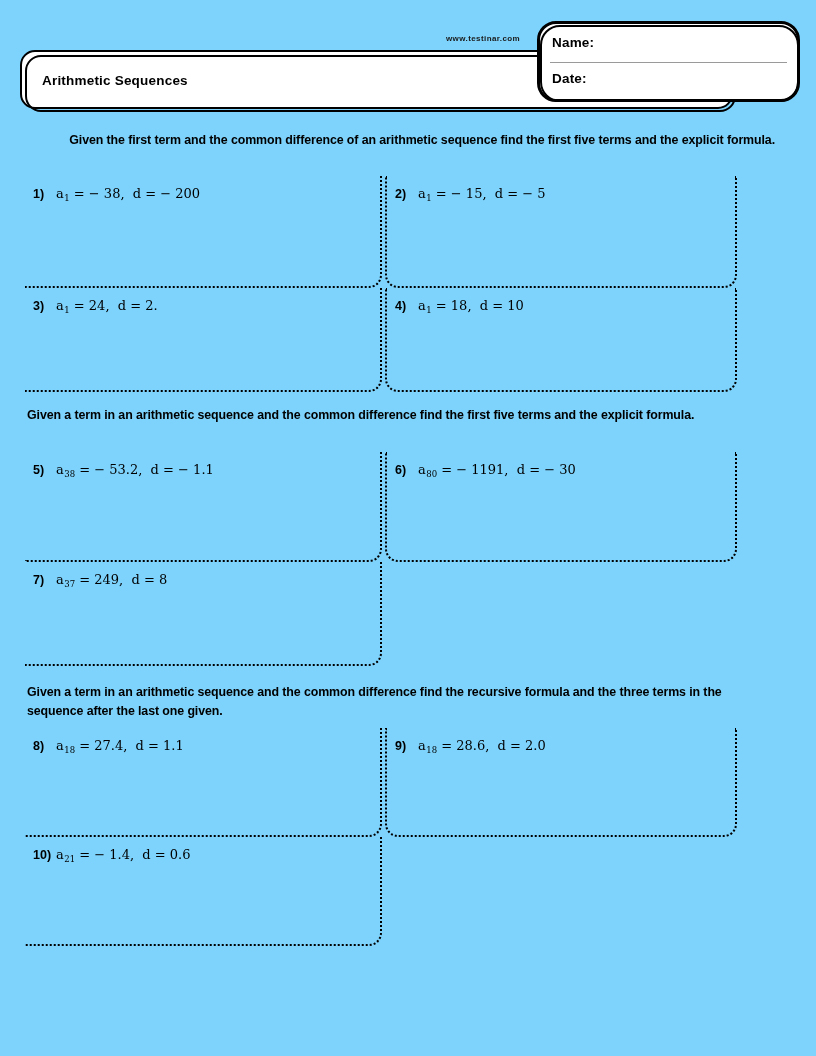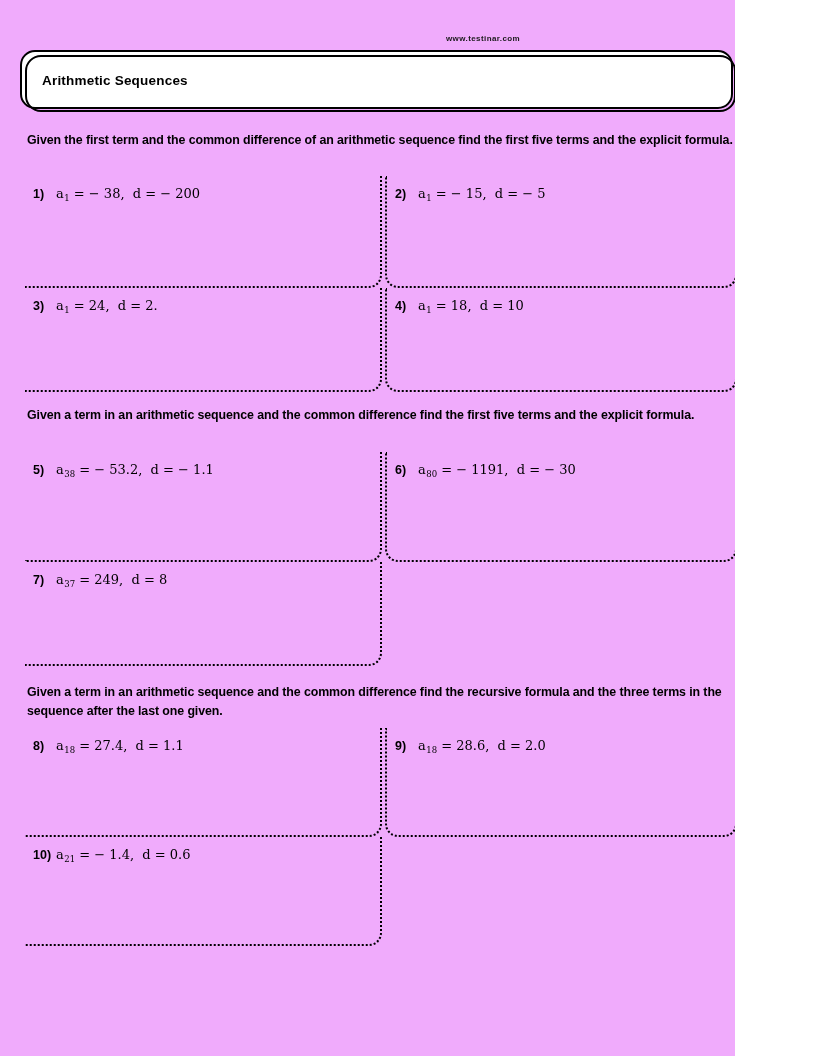--- a/index.html
+++ b/index.html
@@ -1,20 +1,20 @@
 <!DOCTYPE html>
 <html><head>
 <meta charset="utf-8">
 <style>
   html, body { margin: 0; padding: 0; background: #fff; }
   .page {
     position: relative;
-    width: 735px;
+    width: 816px;
     height: 1056px;
-    background: #f0abfc;
+    background: #7dd3fc;
     overflow: hidden;
     font-family: "Liberation Sans", sans-serif;
     color: #000;
   }
 
   
   .website {
     position: absolute;
     left: 446px; top: 34px;
     font-size: 8px;
@@ -88,21 +88,21 @@
   }
 
   
   .instructions {
     position: absolute;
     font-size: 12.4px;
     font-weight: bold;
     line-height: 18.5px;
     letter-spacing: -0.1px;
   }
-  .instr-1 { left: 27px; top: 131px; width: 748px; }
+  .instr-1 { left: 27px; top: 131px; width: 748px; text-align: right; }
   .instr-2 { left: 27px; top: 406px; width: 789px; white-space: nowrap; }
   .instr-3 { left: 27px; top: 683px; width: 712px; }
 
   
   .cell {
     position: absolute;
     box-sizing: border-box;
   }
   .cell.left {
     border-right: 2px dotted #000;
@@ -154,20 +154,25 @@
 <body>
 
 <div class="page">
 
   <div class="website">www.testinar.com</div>
 
   <div class="title-box">
     <div class="page-title">Arithmetic Sequences</div>
   </div>
 
+  <div class="name-box">
+    <div class="name-label">Name:</div>
+    <div class="name-line"></div>
+    <div class="date-label">Date:</div>
+  </div>
 
   <div class="instructions instr-1">Given the first term and the common difference of an arithmetic sequence find the first five terms and the explicit formula.</div>
 
   <div class="cell left c1">
     <div class="prob">
       <span class="plabel">1)</span>
       <span class="pmath"><span>a</span><span class="psub">1</span><span> = − 38,  d = − 200</span></span>
     </div>
   </div>
   <div class="cell right c2">

